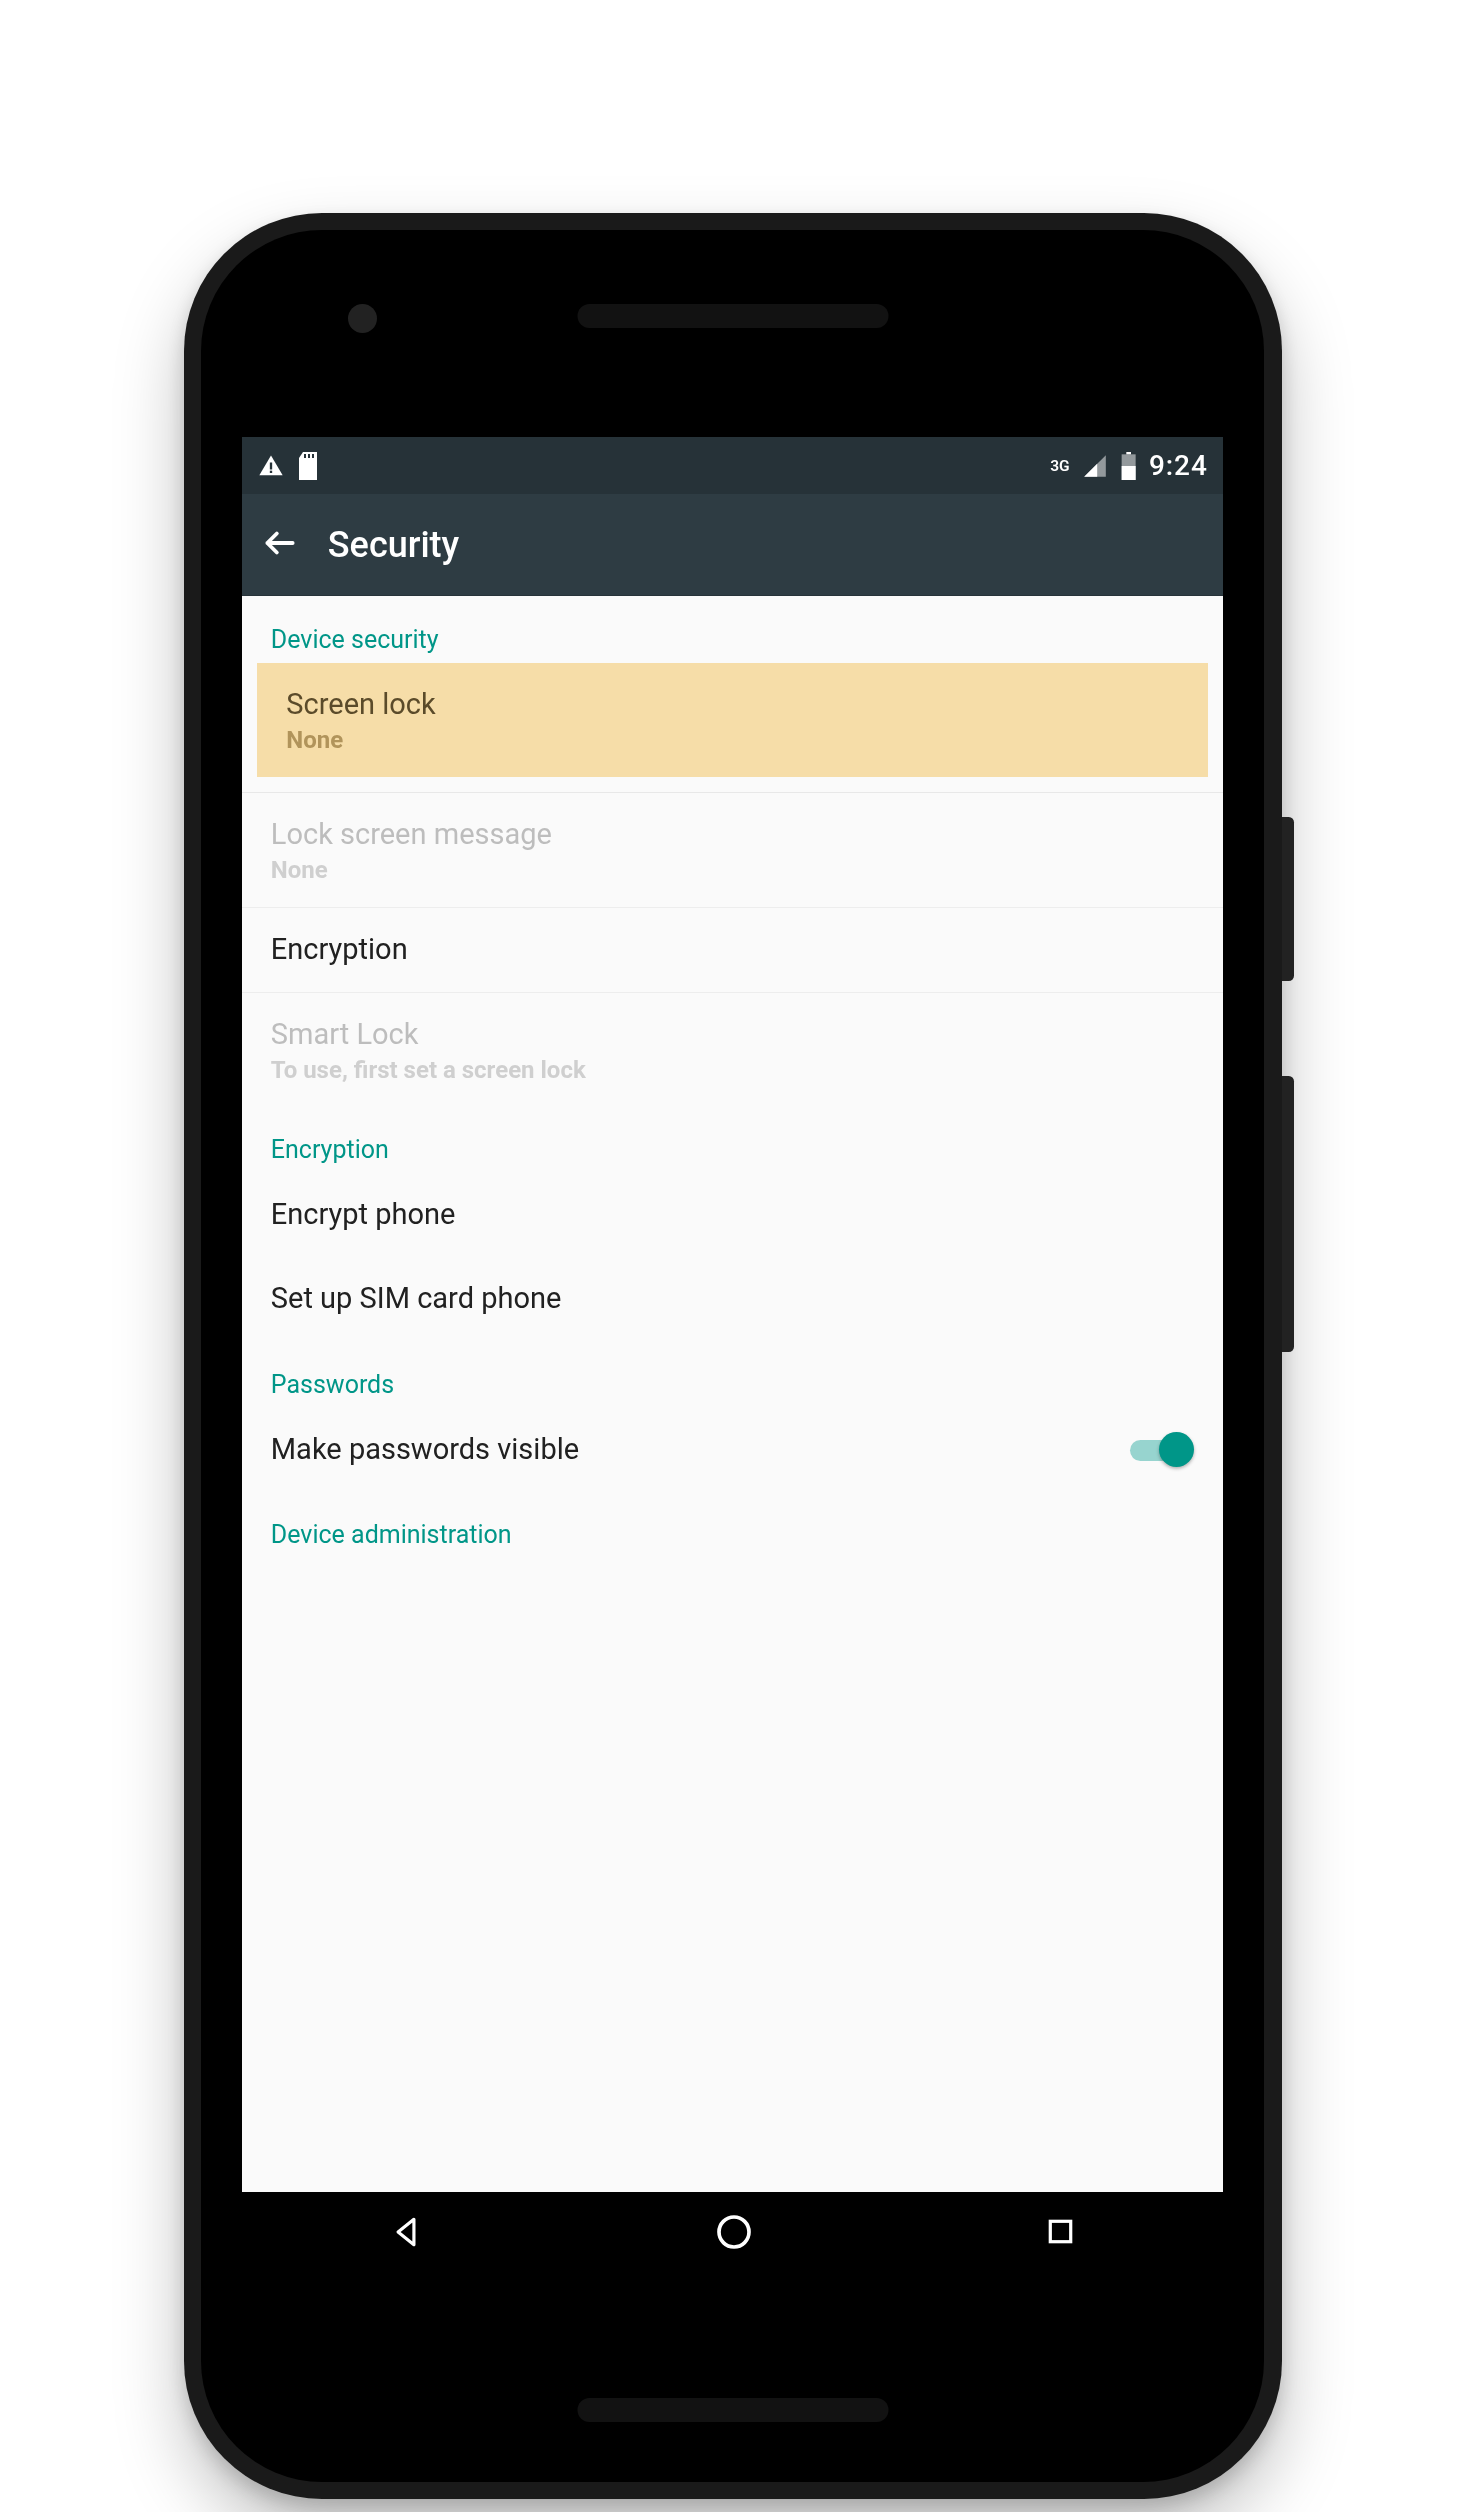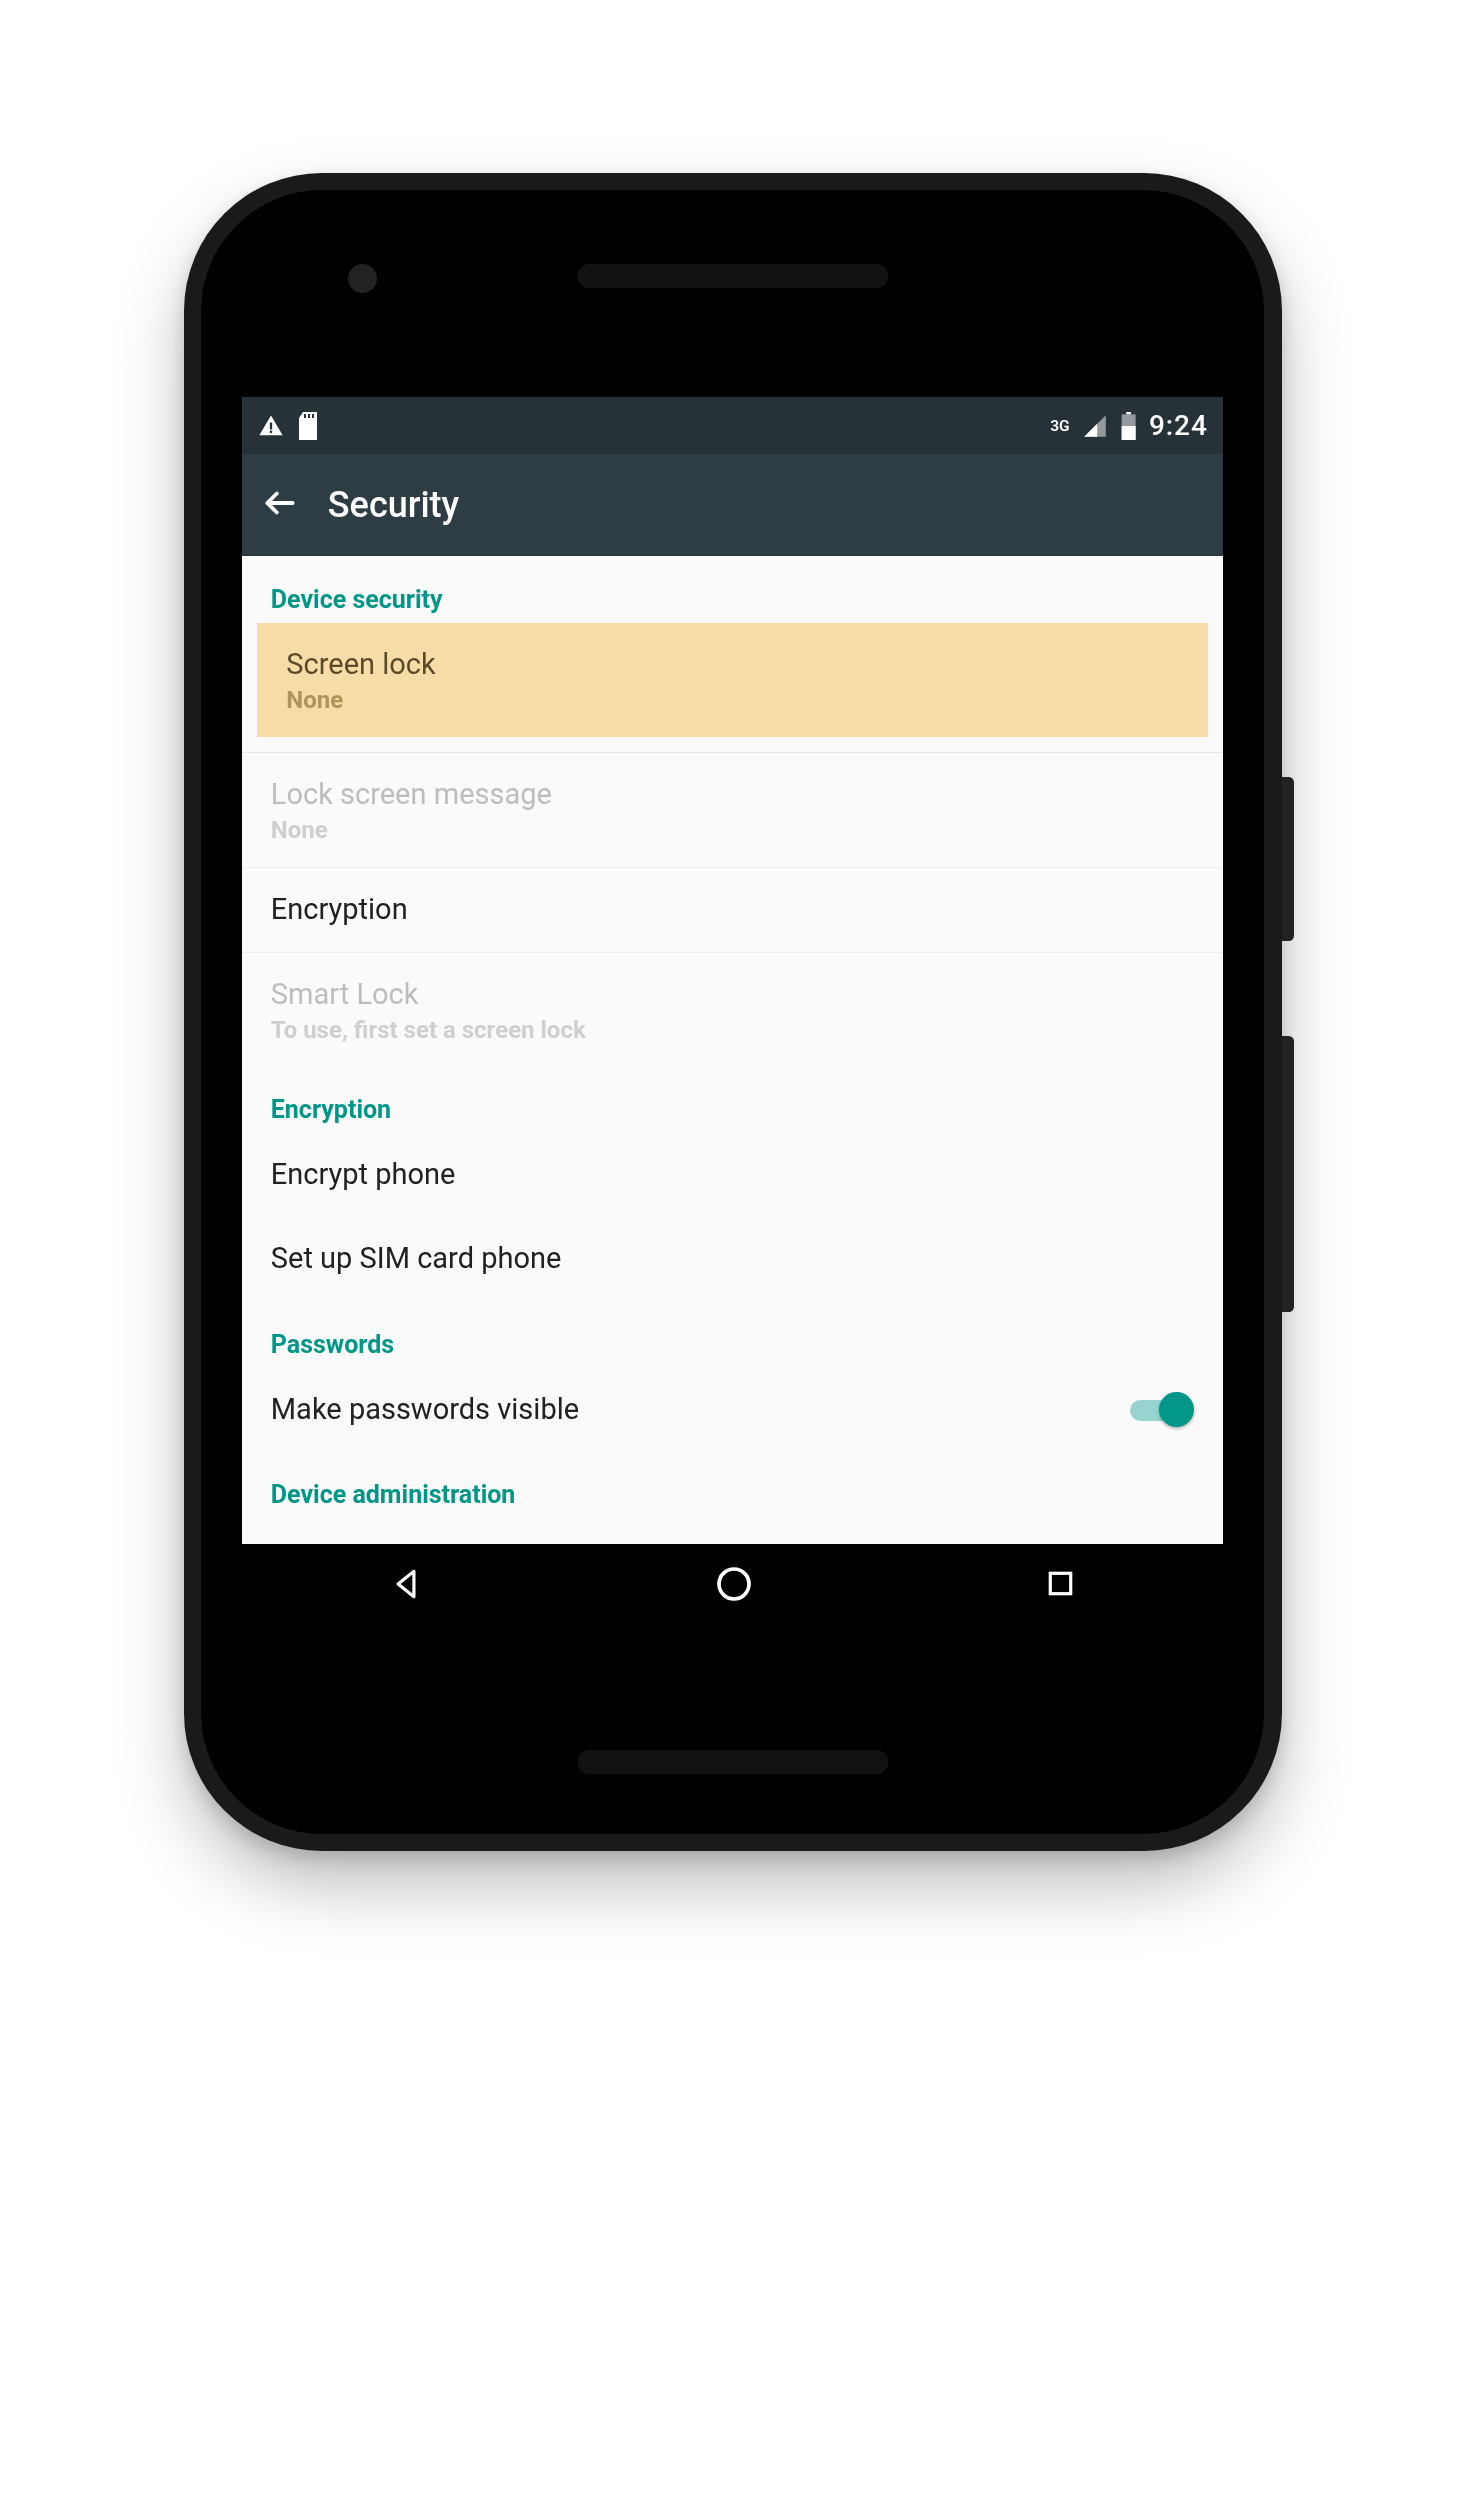--- a/index.html
+++ b/index.html
@@ -8,26 +8,27 @@
     font-family: Roboto, "Helvetica Neue", Arial, sans-serif;
     display: flex;
     justify-content: center;
     align-items: flex-start;
     padding-top: 173px;
     min-height: 2512px;
     width: 1465px;
   }
   .phone-shell {
     width: 1098px;
-    height: 1678px;
+    height: 2286px;
     background: #1a1a1a;
     border-radius: 138px;
     position: relative;
     box-shadow: 0 35px 69px rgba(0,0,0,0.25), 0 8.6px 17.3px rgba(0,0,0,0.15);
     overflow: visible;
+    margin-top: 40px;
   }
   .phone-inner {
     position: absolute;
     inset: 17.3px;
     background: #000;
     border-radius: 121px;
     overflow: hidden;
   }
   .speaker-top, .speaker-bottom {
     position: absolute;
@@ -104,21 +105,21 @@
 
   
   .content {
     flex: 1;
     background: #fafafa;
     overflow-y: hidden;
   }
   .section-header {
     color: #009688;
     font-size: 25px;
-    font-weight: 700;
+    font-weight: 400;
     padding: 29px 29px 8.6px 29px;
   }
   .list-item {
     padding: 22.4px 29px;
     border-bottom: 0.9px solid rgba(0,0,0,0.05);
   }
   .list-item .primary {
     font-size: 29px;
     color: #212121;
     line-height: 1.35;

